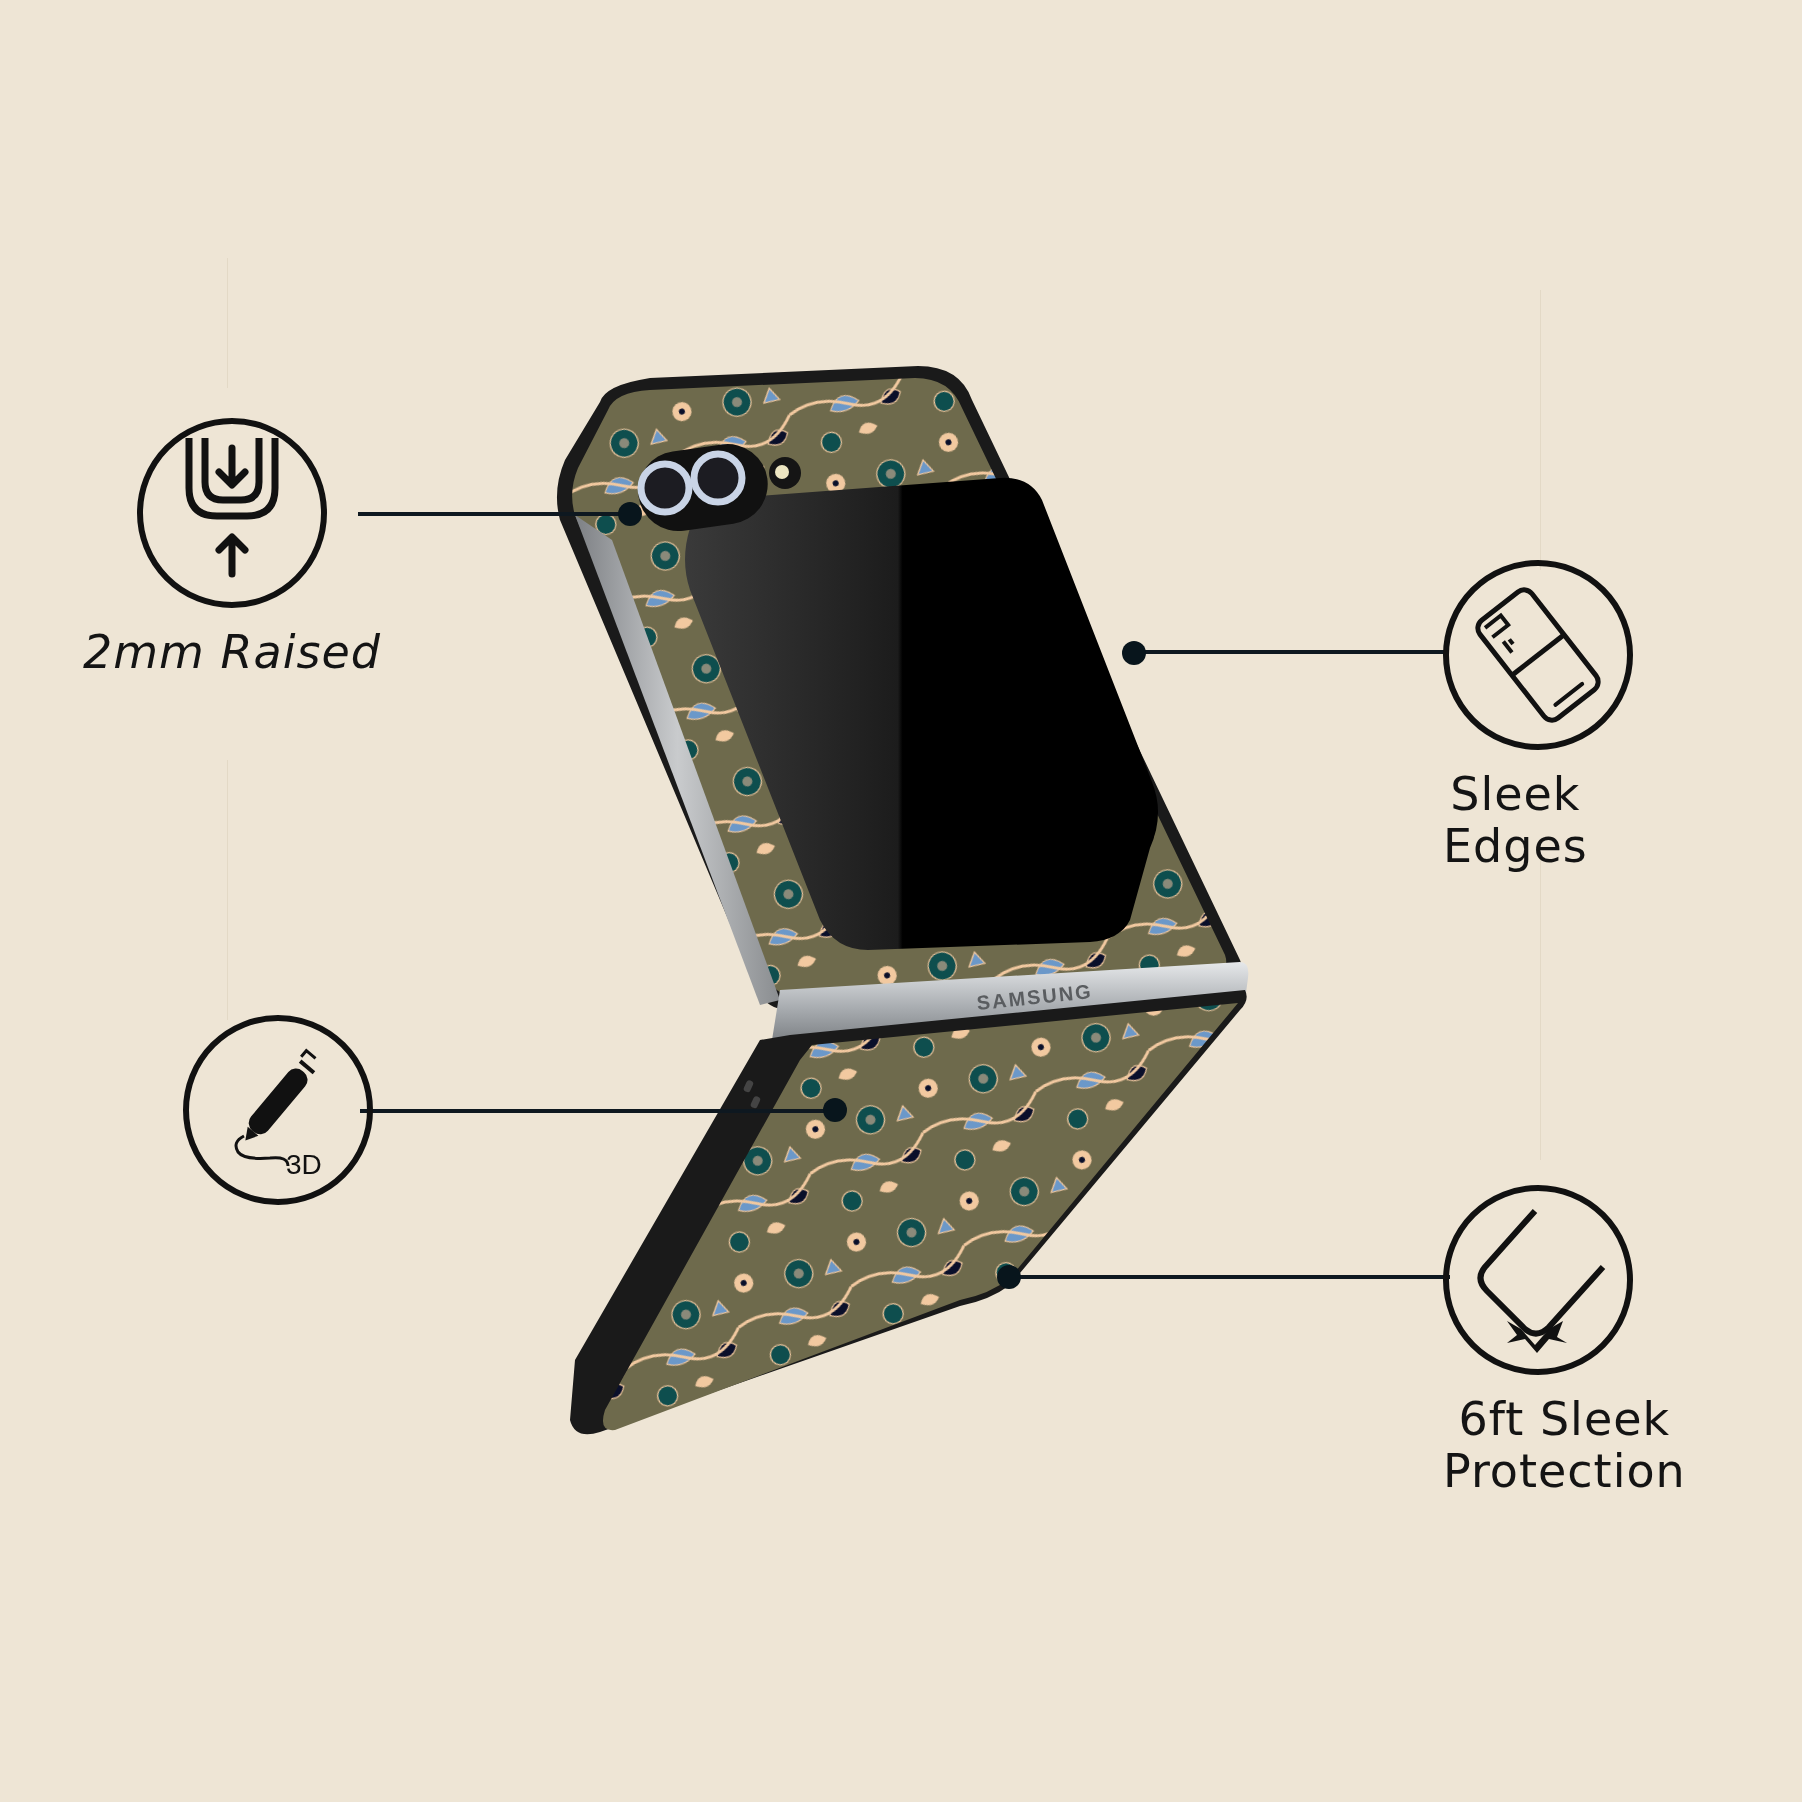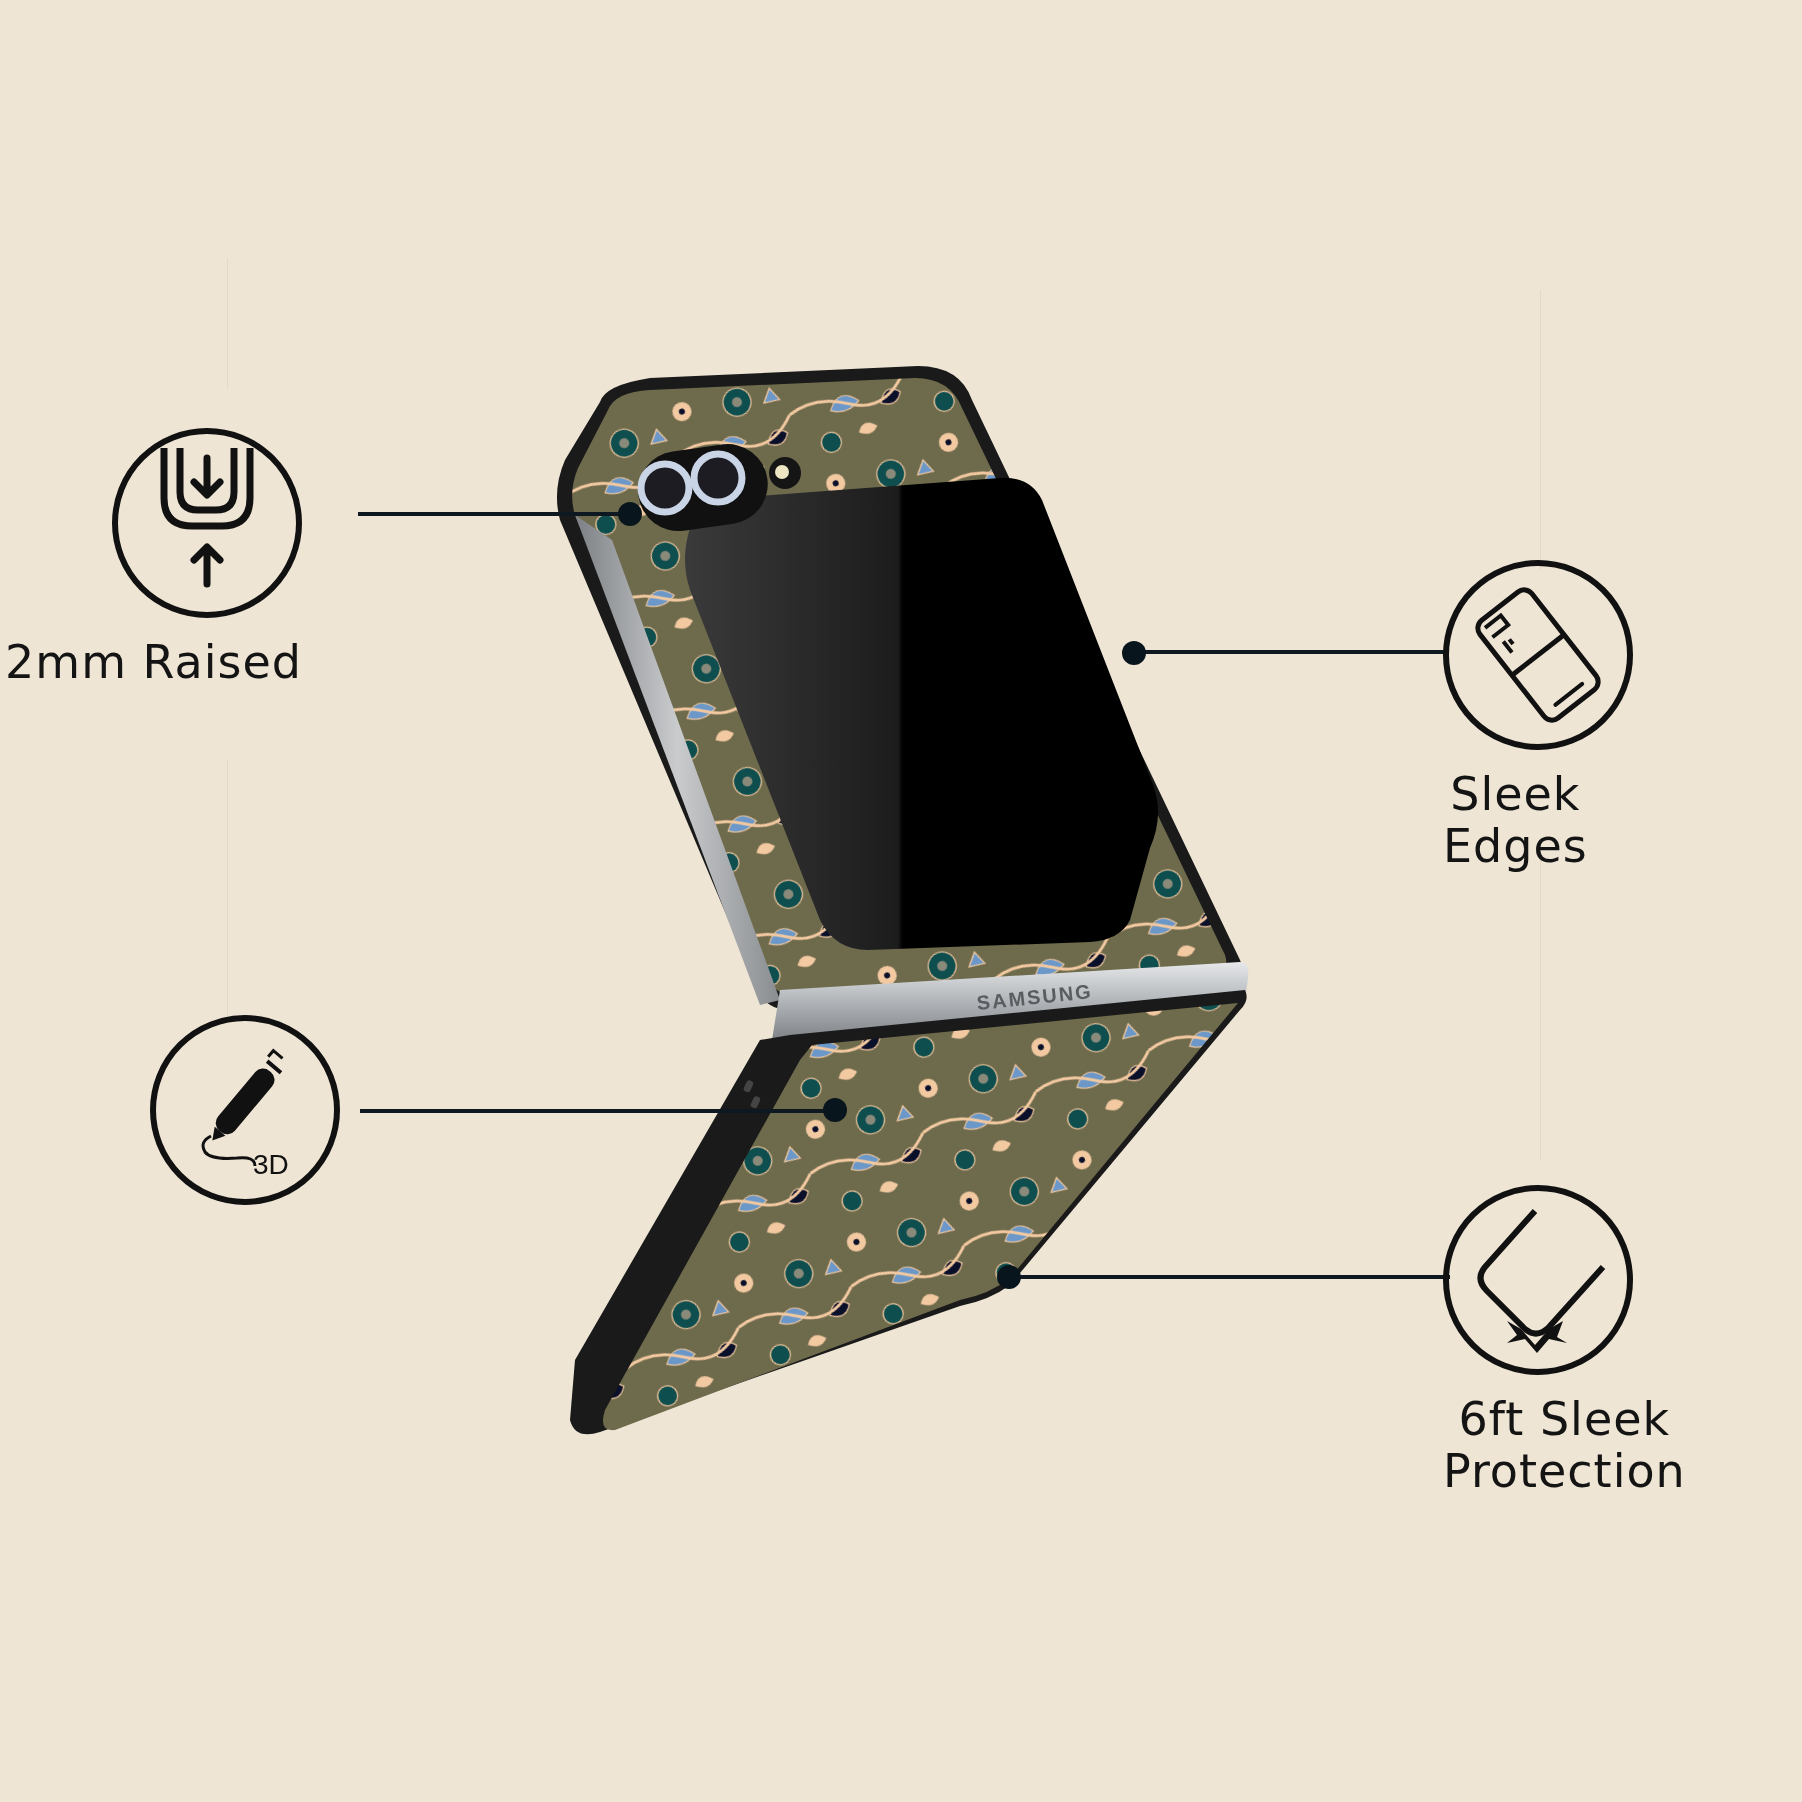--- a/index.html
+++ b/index.html
@@ -91,21 +91,21 @@
 
 <div class="connector" style="left:1135px;top:650px;width:313px;"></div>
 <div class="dot" style="left:1122px;top:641px;"></div>
 
 <div class="connector" style="left:360px;top:1109px;width:470px;"></div>
 <div class="dot" style="left:823px;top:1098px;"></div>
 
 <div class="connector" style="left:1010px;top:1275px;width:440px;"></div>
 <div class="dot" style="left:997px;top:1265px;"></div>
 
-<div class="feature" style="left:162px;top:428px;width:140px;align-items:flex-end;">
+<div class="feature" style="left:162px;top:418px;width:140px;align-items:center;font-style:italic;">
   <div class="badge">
     <svg width="130" height="150" viewBox="0 0 130 150">
       <path d="M22 0 V50 Q22 78 50 78 H80 Q108 78 108 50 V0" fill="none" stroke="#111" stroke-width="7"></path>
       <path d="M38 0 V44 Q38 62 56 62 H74 Q92 62 92 44 V0" fill="none" stroke="#111" stroke-width="7"></path>
       <path d="M65 10 V46 M52 34 L65 47 L78 34" fill="none" stroke="#111" stroke-width="7" stroke-linecap="round" stroke-linejoin="round"></path>
       <path d="M65 136 V100 M52 112 L65 99 L78 112" fill="none" stroke="#111" stroke-width="7" stroke-linecap="round" stroke-linejoin="round"></path>
     </svg>
   </div>
   <div class="label" style="white-space:nowrap;">
     <div>2mm Raised</div>
@@ -124,21 +124,21 @@
         <line x1="48" y1="120" x2="82" y2="120" stroke="#111" stroke-width="4" stroke-linecap="round"></line>
       </g>
     </svg>
   </div>
   <div class="label">
     <div>Sleek</div>
     <div>Edges</div>
   </div>
 </div>
 
-<div class="feature" style="left:150px;top:1015px;width:190px;">
+<div class="feature" style="left:183px;top:1015px;width:190px;">
   <div class="badge">
     <svg width="140" height="140" viewBox="0 0 140 140">
       <g transform="rotate(-50 70 60)">
         <rect x="30" y="50" width="78" height="22" rx="10" fill="#111"></rect>
         <rect x="112" y="52" width="4" height="18" fill="#111"></rect>
         <path d="M118 50 H126 V62" fill="none" stroke="#111" stroke-width="3"></path>
         <path d="M30 54 L18 61 L30 68 Z" fill="#111"></path>
       </g>
       <path d="M36 96 Q24 102 30 112 Q36 120 62 118 Q80 116 80 126" fill="none" stroke="#111" stroke-width="3"></path>
       <text x="78" y="134" font-size="28" fill="#111" font-family="Liberation Sans, sans-serif">3D</text>

